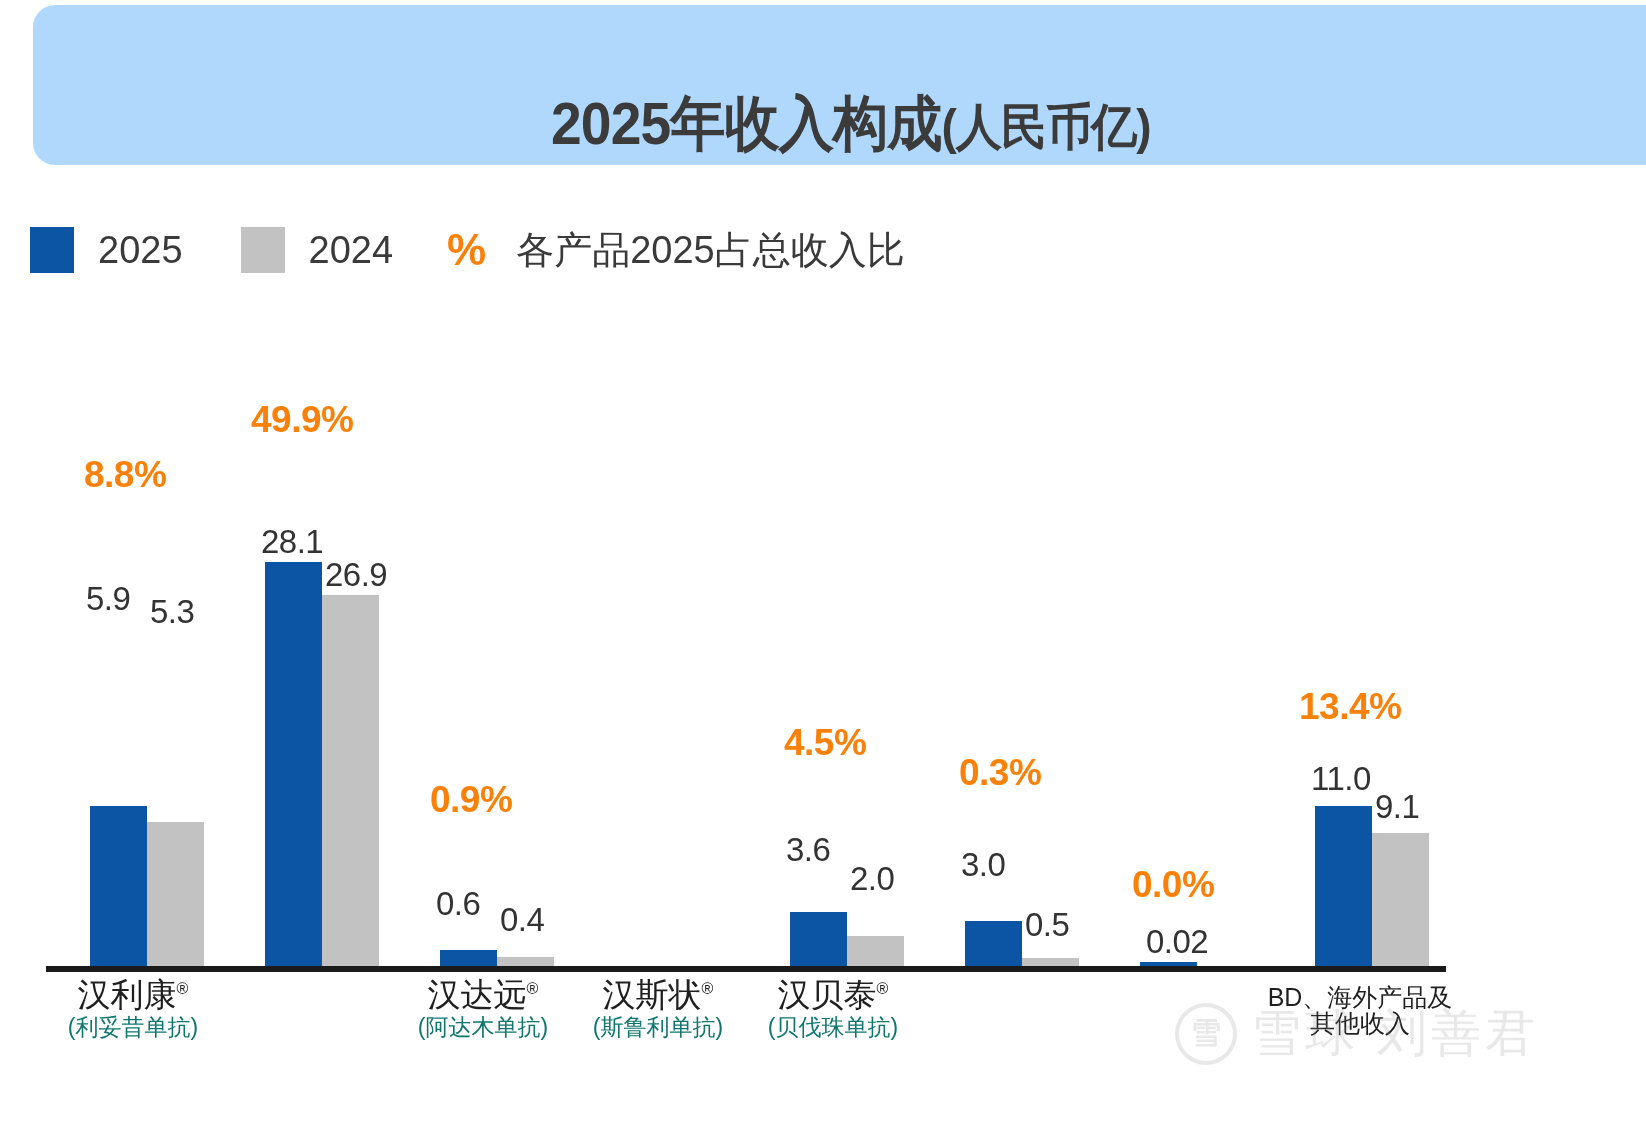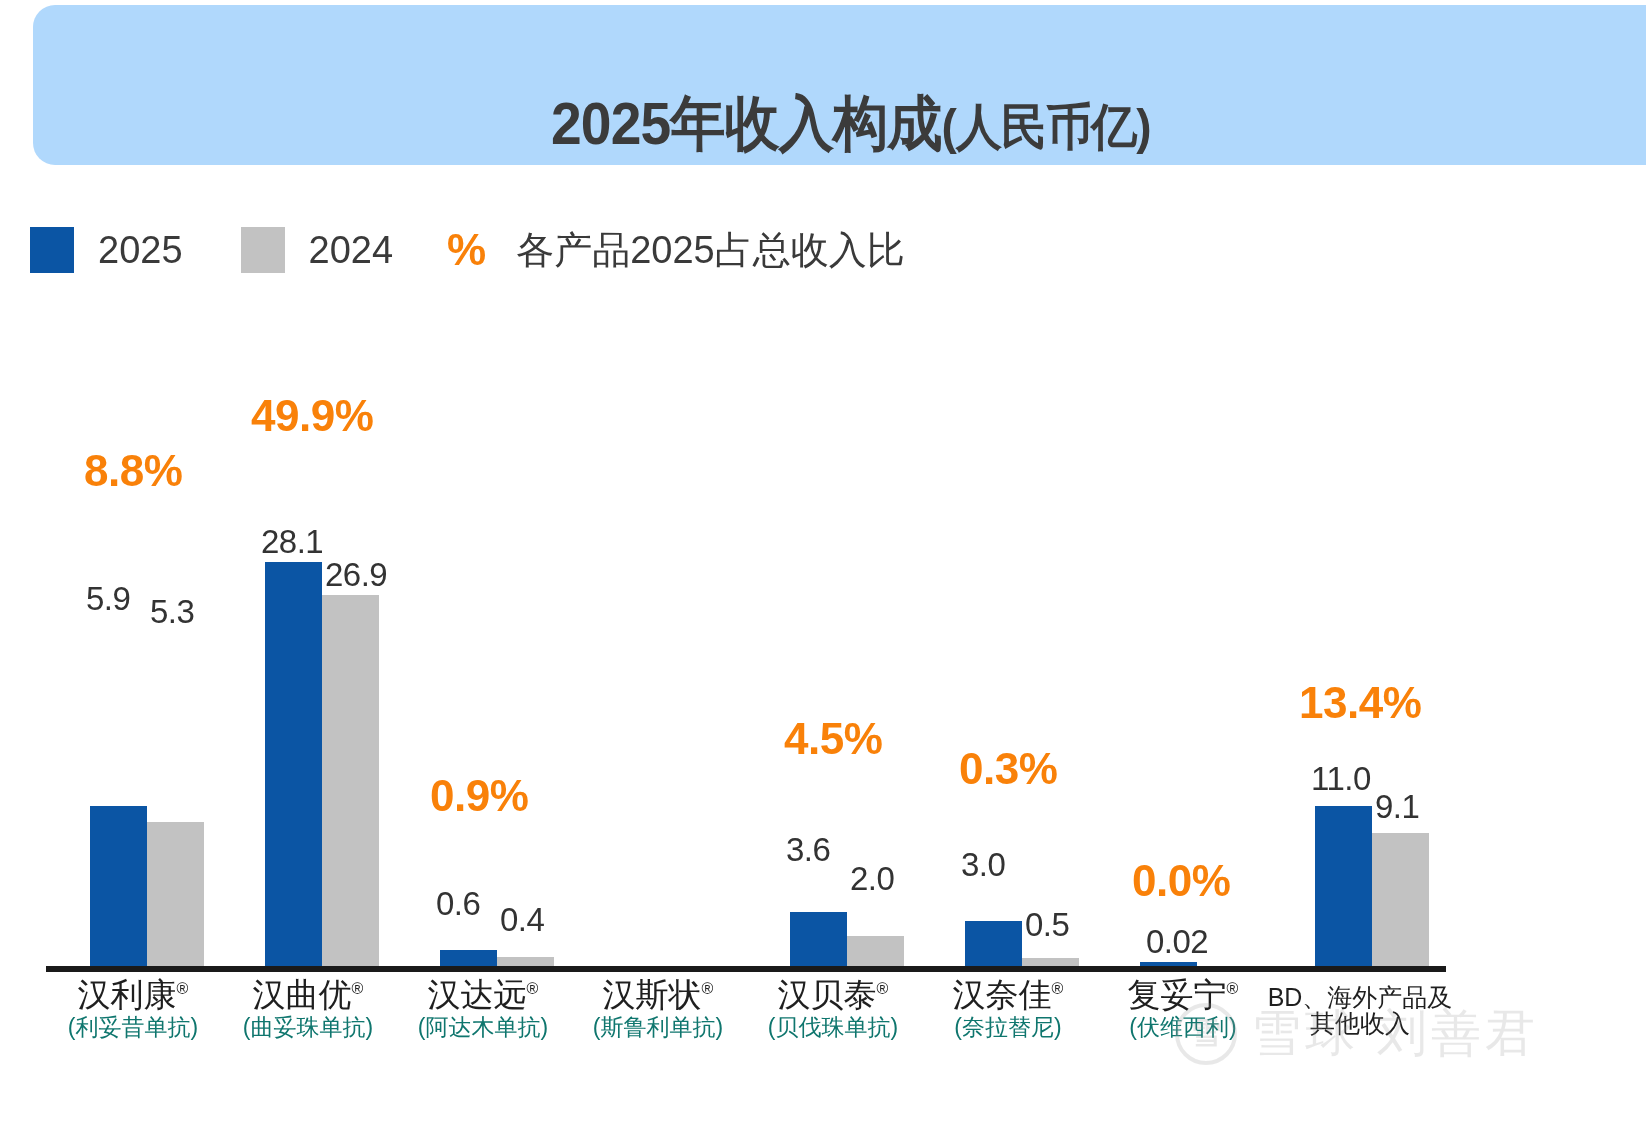--- a/index.html
+++ b/index.html
@@ -121,21 +121,21 @@
     font-size: 33px;
     color: #333333;
     white-space: nowrap;
     letter-spacing: -0.5px;
   }
   .val.v2025 { left: 42px; transform: translateX(-2px); }
   .val.v2024 { left: 104px; }
 
   .pct {
     position: absolute;
-    font-size: 44px;
+    font-size: 37px;
     font-weight: bold;
     color: #f98109;
     white-space: nowrap;
     letter-spacing: -0.5px;
   }
 
   
   #xlabels {
     position: absolute;
     left: 46px;
@@ -294,44 +294,32 @@
         <div class="bar b2024" style="height:133px;"></div>
       </div>
     </div>
   </div>
 
   <div id="xlabels">
     <div class="xlabel" style="left:-8px;">
       <span class="name"><span>汉利康</span><sup>®</sup></span>
       <span class="sub">(利妥昔单抗)</span>
     </div>
-    <div class="xlabel" style="left:167px;">
-      <span class="name"><span>汉曲优</span><sup>®</sup></span>
-      <span class="sub">(曲妥珠单抗)</span>
-    </div>
     <div class="xlabel" style="left:342px;">
       <span class="name"><span>汉达远</span><sup>®</sup></span>
       <span class="sub">(阿达木单抗)</span>
     </div>
     <div class="xlabel" style="left:517px;">
       <span class="name"><span>汉斯状</span><sup>®</sup></span>
       <span class="sub">(斯鲁利单抗)</span>
     </div>
     <div class="xlabel" style="left:692px;">
       <span class="name"><span>汉贝泰</span><sup>®</sup></span>
       <span class="sub">(贝伐珠单抗)</span>
     </div>
-    <div class="xlabel" style="left:867px;">
-      <span class="name"><span>汉奈佳</span><sup>®</sup></span>
-      <span class="sub">(奈拉替尼)</span>
-    </div>
-    <div class="xlabel" style="left:1042px;">
-      <span class="name"><span>复妥宁</span><sup>®</sup></span>
-      <span class="sub">(伏维西利)</span>
-    </div>
     <div class="xlabel wide" style="left:1219px; top:6px;">
       <span class="name">BD、海外产品及其他收入</span>
     </div>
   </div>
 
   <div id="watermark">
     <div id="watermark-logo">雪</div>
     <div id="watermark-text">雪球  刘善君</div>
   </div>
 

